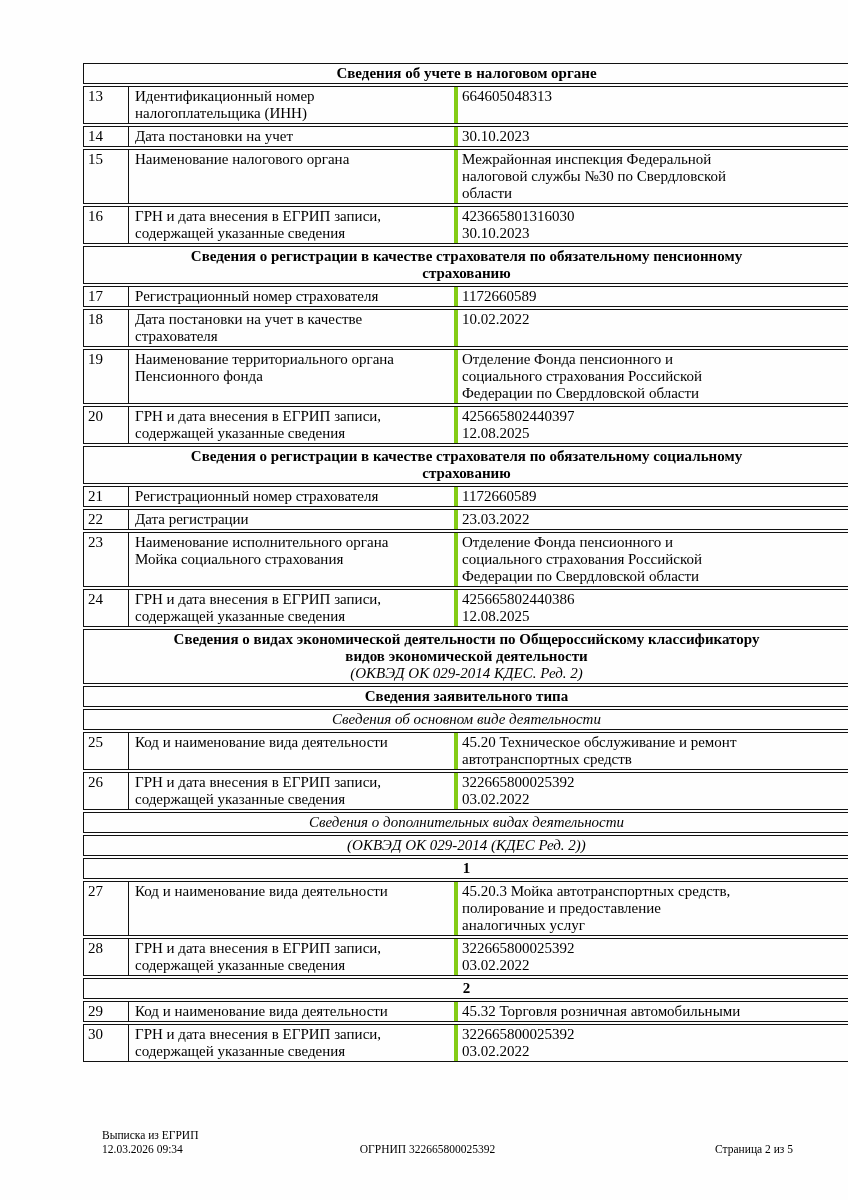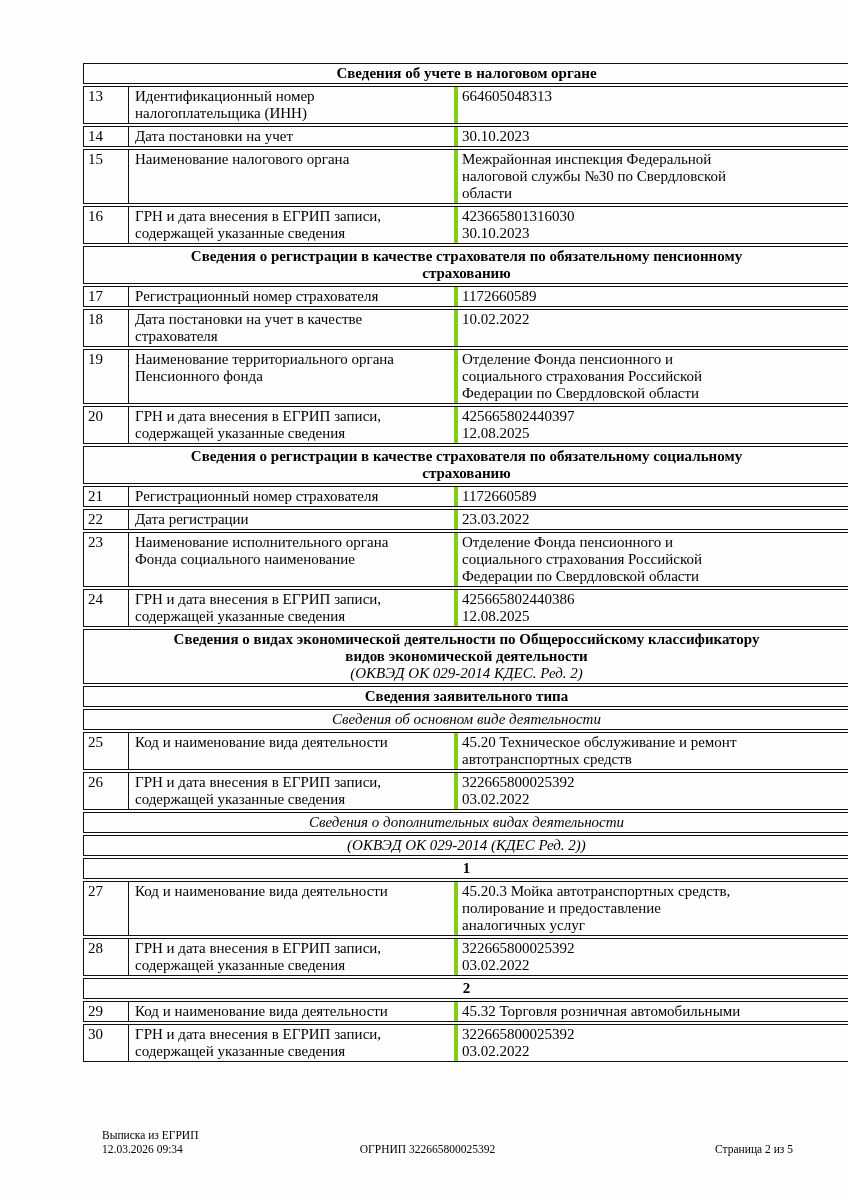--- a/index.html
+++ b/index.html
@@ -178,21 +178,21 @@
           <div class="ln">Дата регистрации</div>
         </div>
         <div class="cell value">
           <div class="ln">23.03.2022</div>
         </div>
       </div>
       <div class="block row">
         <div class="cell num">23</div>
         <div class="cell label">
           <div class="ln">Наименование исполнительного органа</div>
-          <div class="ln">Фонда социального наименование</div>
+          <div class="ln">Мойка социального страхования</div>
         </div>
         <div class="cell value">
           <div class="ln">Отделение Фонда пенсионного и</div>
           <div class="ln">социального страхования Российской</div>
           <div class="ln">Федерации по Свердловской области</div>
         </div>
       </div>
       <div class="block row">
         <div class="cell num">24</div>
         <div class="cell label">

